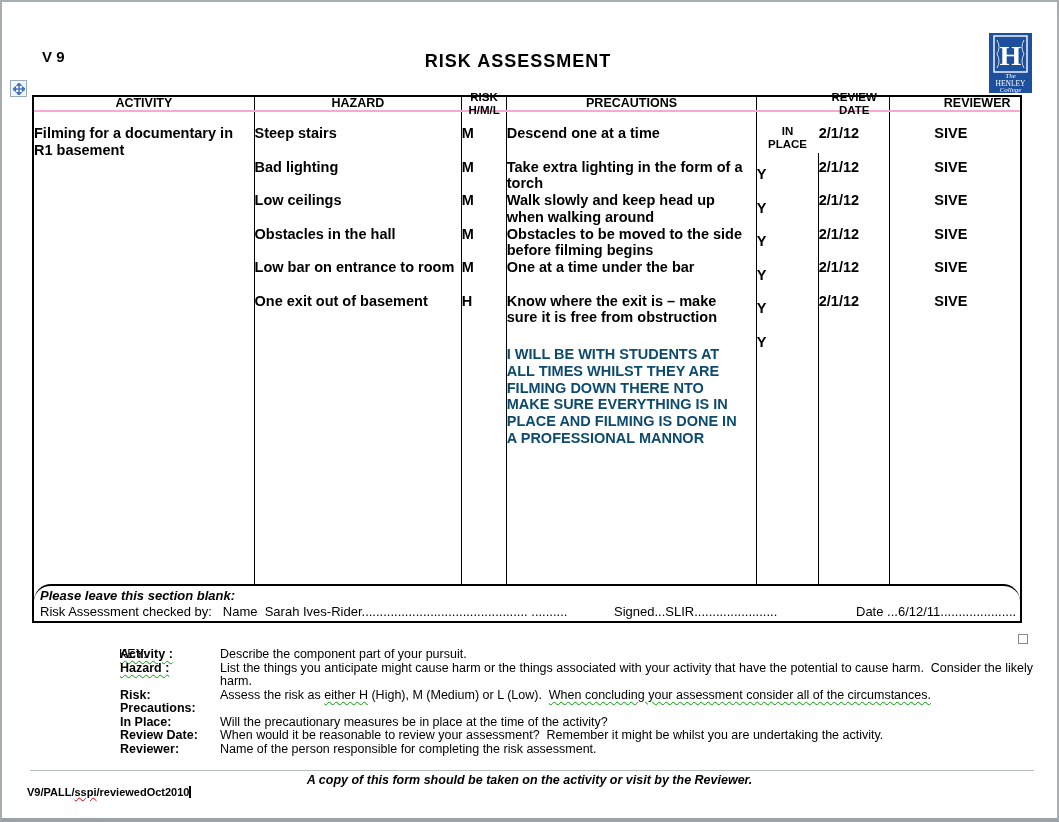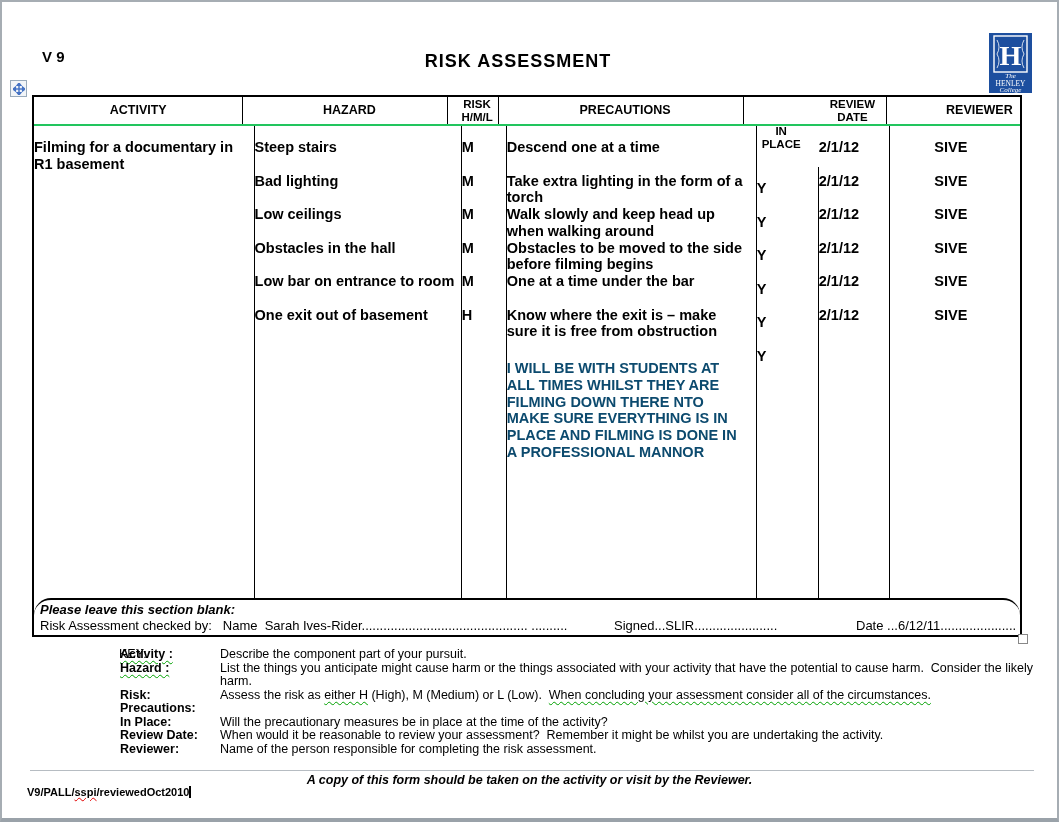--- a/index.html
+++ b/index.html
@@ -10,21 +10,21 @@
     border:2px solid #a6adb3; border-bottom:4px solid #9aa2a9; overflow:hidden;
   }
   .v9 { position:absolute; left:40px; top:46px; font-weight:bold; font-size:15px; }
   .doc-title { position:absolute; left:0; right:56px; top:49px; text-align:center;
     font-weight:bold; font-size:18px; letter-spacing:1px;padding-left:33px; }
   .logo { position:absolute; left:987px; top:31px; }
   .move-handle { position:absolute; left:8px; top:78px; width:17px; height:17px;
     border:1px solid #9ab; background:#f2f5f8; display:flex; align-items:center; justify-content:center; cursor:move; }
   
   .ra-table { position:absolute; left:30px; top:93px; width:990px; border:2px solid #000; }
-  .hdr-row { display:flex; height:29px; border-bottom:2px solid #22c55e;gap:8px; }
+  .hdr-row { display:flex; height:15px; border-bottom:2px solid #f9a8d4; }
   .hdr-cell { border-right:1px solid #000; display:flex; flex-direction:column;
     align-items:center; justify-content:center; font-weight:bold; font-size:12.5px; line-height:13px; text-align:center; }
   .hdr-cell.small { font-size:11.5px; }
   .hdr-cell:last-child { border-right:none; }
   .body-row { display:flex; height:472px; }
   .body-cell { border-right:1px solid #000; padding:13px 6px 0 0; font-weight:bold; font-size:14.5px; line-height:16.8px; }
   .body-cell:last-child { border-right:none; }
   .c-activity { width:232px; } .c-hazard { width:218px; } .c-risk { width:47px; }
   .c-precautions { width:263px; } .c-inplace { width:65px;margin-top:41px; } .c-review { width:75px; } .c-reviewer { width:90px;margin-left:44px; }
   .entry { height:33.5px; overflow:hidden; }

